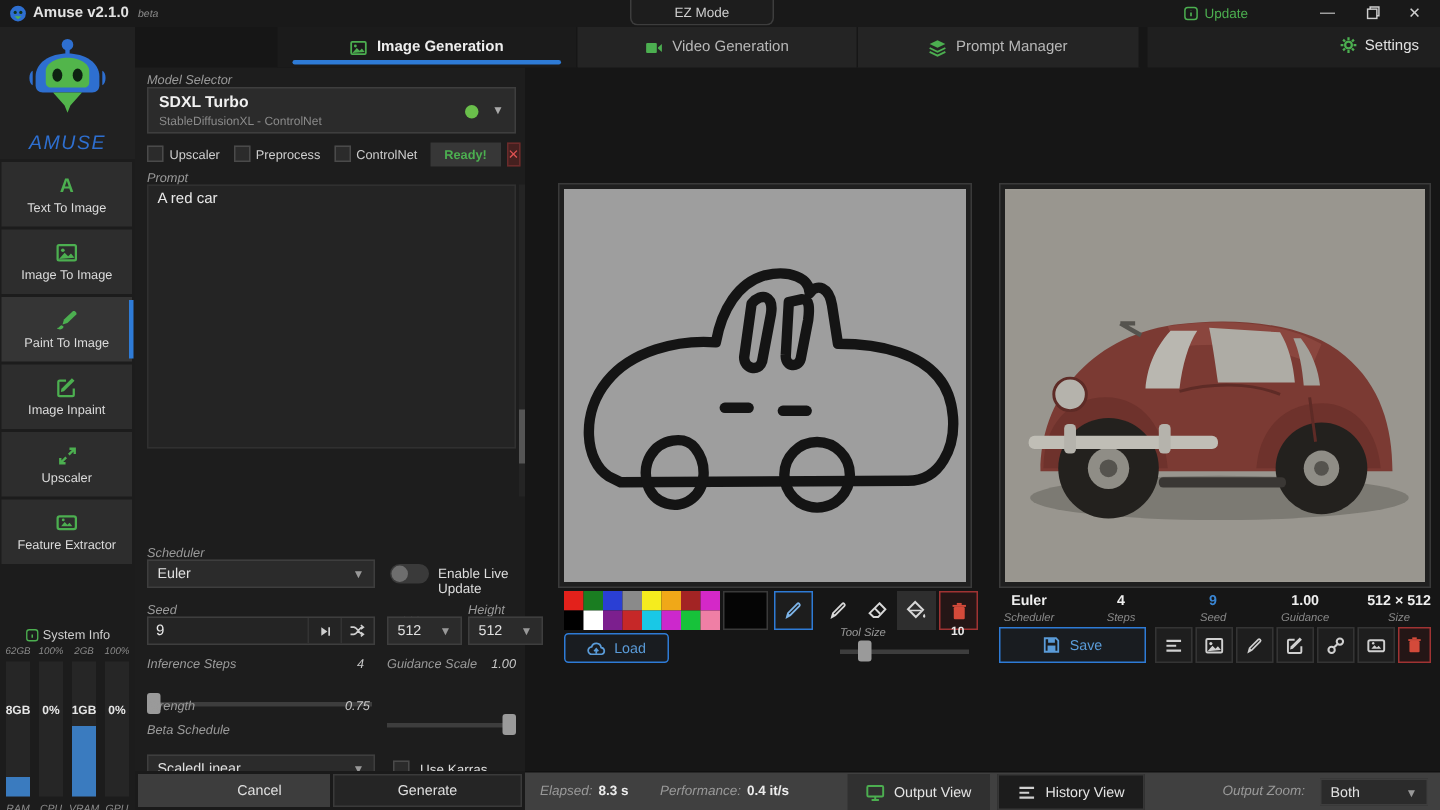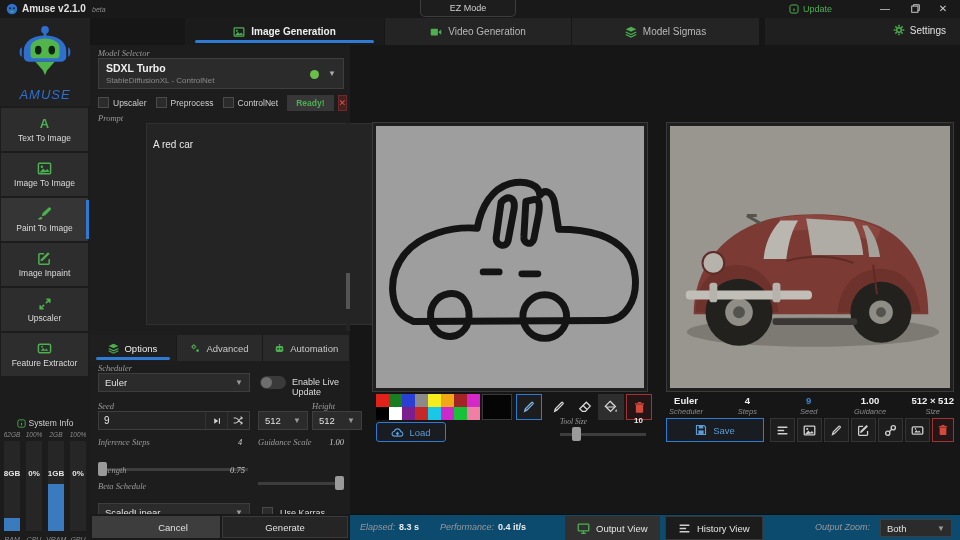--- a/index.html
+++ b/index.html
@@ -57,42 +57,42 @@
     display:flex; align-items:center; justify-content:center; gap:3px; }
   .meter { position:absolute; top:16px; width:20px; height:112px; }
   .meter .max { position:absolute; top:0; width:100%; text-align:center; font-size:6.5px; font-style:italic; color:#8a8a8a; }
   .meter .track { position:absolute; top:10px; bottom:12px; left:2px; right:2px; background:#262626; }
   .meter .fill { position:absolute; bottom:0; left:0; right:0; background:#3a7bbf; }
   .meter .val { position:absolute; top:38px; width:100%; text-align:center; font-size:8px; font-weight:bold; color:#e6e6e6; z-index:2; }
   .meter .name { position:absolute; bottom:0; width:100%; text-align:center; font-size:7px; font-style:italic; color:#8a8a8a; }
 
   
   .left-panel { position:absolute; left:90px; top:45px; width:260px; bottom:0; background:#1d1d1d; }
-  .flabel { font-size:8.5px; font-style:italic; color:#9a9a9a;font-family:Liberation Serif, serif; }
+  .flabel { font-size:8.5px; font-style:italic; color:#9a9a9a; }
   .dd { background:#2b2b2b; border:1px solid #3e3e3e; display:flex; align-items:center;
     font-size:9.5px; color:#e0e0e0; padding:0 6px; cursor:pointer; }
   .dd .chev { margin-left:auto; color:#999; font-size:8px; }
   .model-dd { position:absolute; left:8px; top:13px; width:246px; height:31px; background:#2b2b2b;
     border:1px solid #3e3e3e; cursor:pointer; }
   .model-name { position:absolute; left:7px; top:3px; font-size:10.5px; font-weight:bold; color:#f0f0f0; }
   .model-sub { position:absolute; left:7px; top:17px; font-size:8px; color:#8a8a8a; }
   .status-dot { position:absolute; right:24px; top:11px; width:9px; height:9px; border-radius:50%; background:#6abf4b; }
   .model-dd .chev { position:absolute; right:7px; top:10px; color:#aaa; font-size:8px; }
 
   .cb { width:11px; height:11px; background:#2b2b2b; border:1px solid #4a4a4a; display:inline-block; flex:none; }
   .cbrow { position:absolute; left:8px; top:49px; width:246px; height:17px; display:flex; align-items:center; gap:4px; }
   .cbrow .cl { font-size:8.5px; color:#cfcfcf; margin-right:5px; }
   .ready-btn { margin-left:auto; height:16px; padding:0 9px; background:#373737; color:#4caf50;
     font-size:8.5px; font-weight:bold; display:flex; align-items:center; cursor:pointer; }
   .x-btn { width:18px; height:16px; background:#45201f; border:1px solid #6b2b2b; color:#e05252;
     font-size:9px; display:flex; align-items:center; justify-content:center; cursor:pointer; }
 
   .prompt-label { position:absolute; left:8px; top:68px; }
-  .prompt-box { position:absolute; left:8px; top:78px; width:246px; height:202px; background:#242424;
-    border:1px solid #303030; font-size:10px; color:#e8e8e8; padding:15px 6px; cursor:text;margin-left:48px; }
+  .prompt-box { position:absolute; left:8px; top:78px; width:246px; height:176px; background:#242424;
+    border:1px solid #303030; font-size:10px; color:#e8e8e8; padding:3px 6px; cursor:text; }
   .panel-scroll { position:absolute; right:0px; top:78px; width:4px; height:208px; background:#242424; }
   .panel-scroll .handle { position:absolute; top:150px; width:4px; height:36px; background:#555; }
 
   .opt-tabs { position:absolute; left:0; top:290px; width:260px; height:26px; display:flex; }
   .otab { flex:1; background:#2a2a2a; border-right:1px solid #1a1a1a; display:flex; align-items:center;
     justify-content:center; gap:5px; font-size:9.5px; color:#c8c8c8; position:relative; overflow:hidden;
     white-space:nowrap; cursor:pointer; }
   .otab.active { background:#1f1f1f; color:#eee; }
   .otab.active::after { content:""; position:absolute; left:6px; right:6px; bottom:1px; height:3px;
     background:#2e7bd6; border-radius:2px; }
@@ -145,21 +145,21 @@
   .stat .v.blue { color:#3a86d4; }
   .stat .l { font-size:7.5px; font-style:italic; color:#8a8a8a; margin-top:1px; }
   .save-btn { position:absolute; left:666px; top:418px; width:98px; height:24px; border:1px solid #2e7bd6;
     background:#191c20; color:#5a9bd8; font-size:9.5px; display:flex; align-items:center; justify-content:center;
     gap:6px; cursor:pointer; }
   .obtn { position:absolute; top:418px; width:25px; height:24px; background:#1e1e1e; border:1px solid #343434;
     display:flex; align-items:center; justify-content:center; color:#d0d0d0; cursor:pointer; }
   .obtn.danger { border:1px solid #a03333; background:#241616; color:#d44a3a; }
 
   
-  .statusbar { position:absolute; left:350px; right:0; top:514px; height:26px; background:#0c4a6e;
+  .statusbar { position:absolute; left:350px; right:0; top:514px; height:26px; background:#404040;
     border-top:1px solid #101010; }
   .sb-group { position:absolute; top:7px; font-size:9px; display:flex; gap:4px; align-items:center; }
   .sb-val { color:#ececec; font-weight:bold; }
   .view-btn { position:absolute; top:1px; height:24px; display:flex; align-items:center; gap:6px;
     font-size:9.5px; color:#e4e4e4; padding:0 12px; cursor:pointer; }
   .view-btn.active { background:#303030; }
   .view-btn.inactive { background:#1c1c1c; border:1px solid #363636; }
   .zoom-dd { position:absolute; right:8px; top:4px; width:72px; height:18px; }
 
   svg { display:block; }
@@ -345,21 +345,21 @@
           </svg>
         </span>
       <span>Video Generation</span>
     </div>
     <div class="mtab" style="width:188px">
       <span class="gico">
           <svg width="12" height="12">
             <use href="#i-layers"></use>
           </svg>
         </span>
-      <span>Model Sigmas</span>
+      <span>Prompt Manager</span>
     </div>
   </div>
 
   <aside class="sidebar">
     <div class="logo-block">
       <svg width="58" height="58" viewBox="0 0 60 60" style="margin:6px auto 0">
         <circle cx="30" cy="6" r="4" fill="#2e6fd0"></circle>
           <rect x="28.5" y="9" width="3" height="5" fill="#2e6fd0"></rect>
         <path d="M8 28c0-10 10-16 22-16s22 6 22 16v6c0 3-2 5-5 5H13c-3 0-5-2-5-5z" fill="#2e6fd0"></path>
         <path d="M15 24c0-5 7-9 15-9s15 4 15 9v8c0 2-1.5 3.5-3.5 3.5h-23C16.5 35.5 15 34 15 32z" fill="#52b54b"></path>
@@ -479,46 +479,20 @@
       <span class="ready-btn">Ready!</span>
       <span class="x-btn">✕</span>
     </div>
 
     <span class="flabel prompt-label">Prompt</span>
     <div class="prompt-box">A red car</div>
     <div class="panel-scroll">
         <div class="handle"></div>
       </div>
 
-    <div class="opt-tabs">
-      <div class="otab active">
-        <span class="gico">
-            <svg width="11" height="11">
-              <use href="#i-layers"></use>
-            </svg>
-          </span>
-        <span>Options</span>
-      </div>
-      <div class="otab">
-        <span class="gico">
-            <svg width="11" height="11">
-              <use href="#i-gears2"></use>
-            </svg>
-          </span>
-        <span>Advanced</span>
-      </div>
-      <div class="otab">
-        <span class="gico">
-            <svg width="11" height="11">
-              <use href="#i-robot"></use>
-            </svg>
-          </span>
-        <span>Automation</span>
-      </div>
-    </div>
 
     <div class="controls">
       <span class="flabel abs" style="left:8px;top:2px">Scheduler</span>
       <div class="dd abs" style="left:8px;top:12px;width:152px;height:19px">
         <span>Euler</span>
         <span class="chev">▼</span>
       </div>
       <div class="toggle abs" style="left:170px;top:15px">
           <span class="knob"></span>
         </div>

